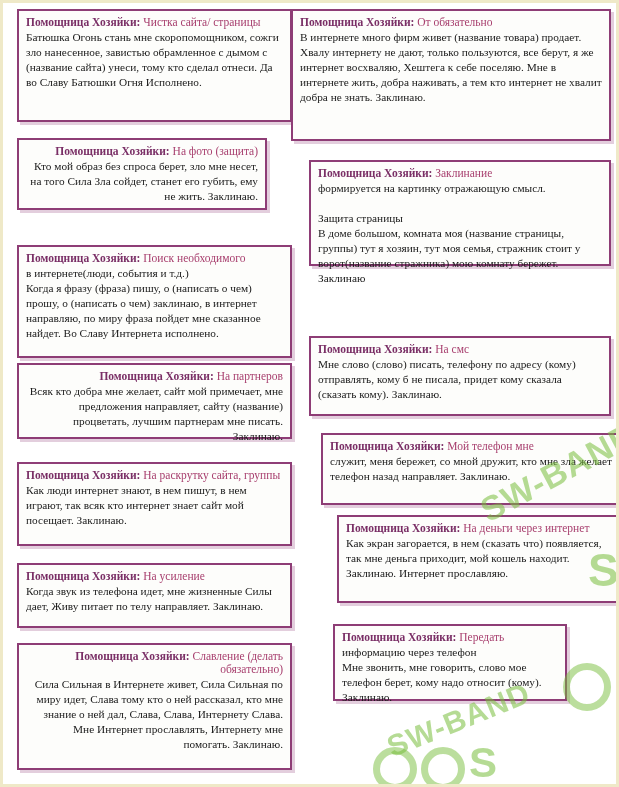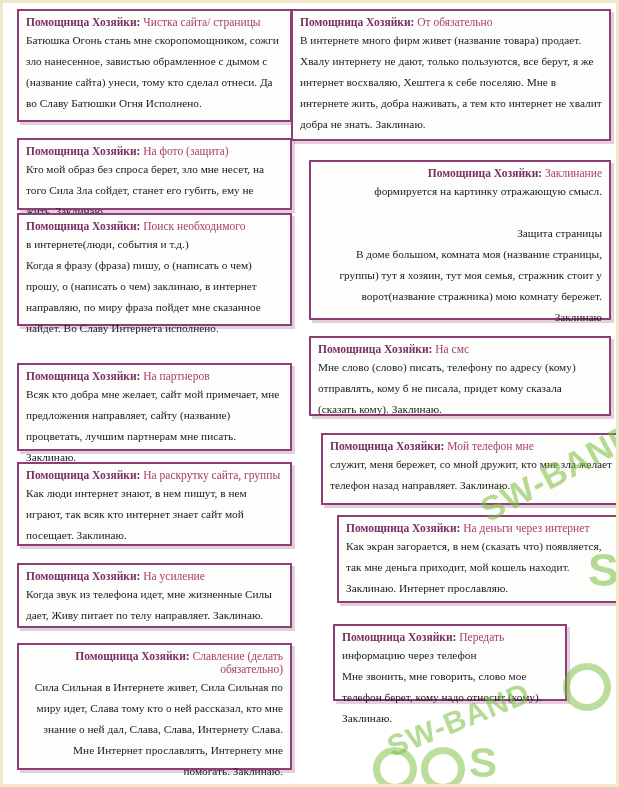--- a/index.html
+++ b/index.html
@@ -68,57 +68,57 @@
     color: #7a2f66;
     font-size: 11.5px;
     line-height: 13px;
   }
   .card .ttl .sub {
     font-weight: normal;
     color: #a8406f;
   }
   .card .body {
     font-size: 11.3px;
-    line-height: 21px;
+    line-height: 15px;
     color: #1a1a1a;
     margin-top: 1px;
     white-space: pre-line;
   }
 </style>
 </head>
 <body>
 
 <div class="page">
 
   <div class="card shadow-card" style="left:14px; top:6px; width:275px; height:113px;">
     <div class="ttl">
       <span>Помощница Хозяйки:</span>
       <span class="sub">Чистка сайта/ страницы</span>
     </div>
     <div class="body">Батюшка Огонь стань мне скоропомощником, сожги зло нанесенное, завистью обрамленное с дымом с (название сайта) унеси, тому кто сделал отнеси. Да во Славу Батюшки Огня Исполнено.</div>
   </div>
 
-  <div class="card shadow-card" style="left:14px; top:135px; width:275px; height:72px;">
+  <div class="card shadow-card" style="left:14px; top:135px; width:250px; height:72px;text-align:right;">
     <div class="ttl">
       <span>Помощница Хозяйки:</span>
       <span class="sub">На фото (защита)</span>
     </div>
     <div class="body">Кто мой образ без спроса берет, зло мне несет, на того Сила Зла сойдет, станет его губить, ему не жить. Заклинаю.</div>
   </div>
 
-  <div class="card shadow-card" style="left:14px; top:210px; width:275px; height:113px;">
+  <div class="card shadow-card" style="left:14px; top:242px; width:275px; height:113px;">
     <div class="ttl">
       <span>Помощница Хозяйки:</span>
       <span class="sub">Поиск необходимого</span>
     </div>
     <div class="body">в интернете(люди, события и т.д.)
 Когда я фразу (фраза) пишу, о (написать о чем) прошу, о (написать о чем) заклинаю, в интернет направляю, по миру фраза пойдет мне сказанное найдет. Во Славу Интернета исполнено.</div>
   </div>
 
-  <div class="card shadow-card" style="left:14px; top:360px; width:275px; height:88px;">
+  <div class="card shadow-card" style="left:14px; top:360px; width:275px; height:76px;text-align:right;">
     <div class="ttl">
       <span>Помощница Хозяйки:</span>
       <span class="sub">На партнеров</span>
     </div>
     <div class="body">Всяк кто добра мне желает, сайт мой примечает, мне предложения направляет, сайту (название) процветать, лучшим партнерам мне писать. Заклинаю.</div>
   </div>
 
   <div class="card shadow-card" style="left:14px; top:459px; width:275px; height:84px;">
     <div class="ttl">
       <span>Помощница Хозяйки:</span>
@@ -144,21 +144,21 @@
   </div>
 
   <div class="card shadow-card" style="left:288px; top:6px; width:320px; height:132px;">
     <div class="ttl">
       <span>Помощница Хозяйки:</span>
       <span class="sub">От обязательно</span>
     </div>
     <div class="body">В интернете много фирм живет (название товара) продает. Хвалу интернету не дают, только пользуются, все берут, я же интернет восхваляю, Хештега к себе поселяю. Мне в интернете жить, добра наживать, а тем кто интернет не хвалит добра не знать. Заклинаю.</div>
   </div>
 
-  <div class="card shadow-card" style="left:306px; top:157px; width:302px; height:160px;text-align:right;">
+  <div class="card shadow-card" style="left:306px; top:157px; width:302px; height:106px;">
     <div class="ttl">
       <span>Помощница Хозяйки:</span>
       <span class="sub">Заклинание</span>
     </div>
     <div class="body">формируется на картинку отражающую смысл.
 
 Защита страницы
 В доме большом, комната моя (название страницы, группы) тут я хозяин, тут моя семья, стражник стоит у ворот(название стражника) мою комнату бережет.
 Заклинаю</div>
   </div>

